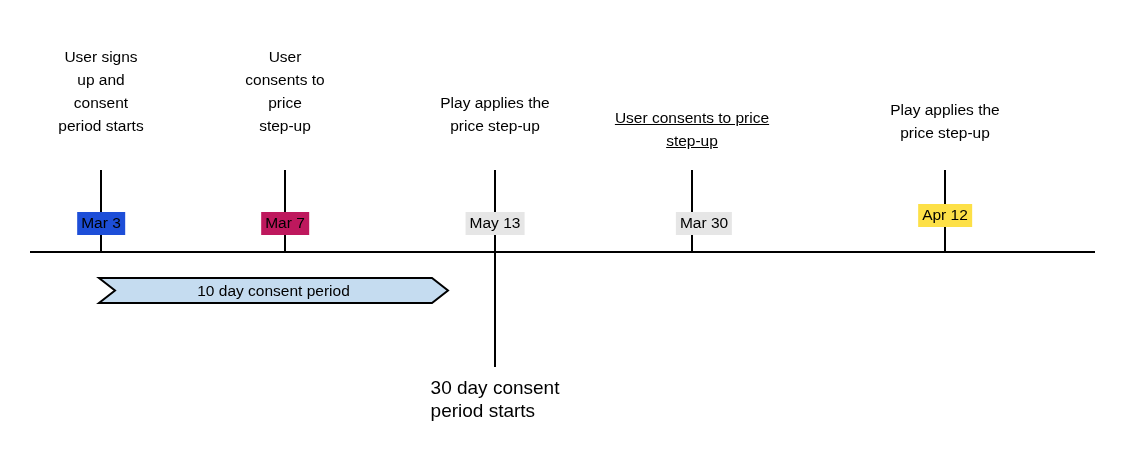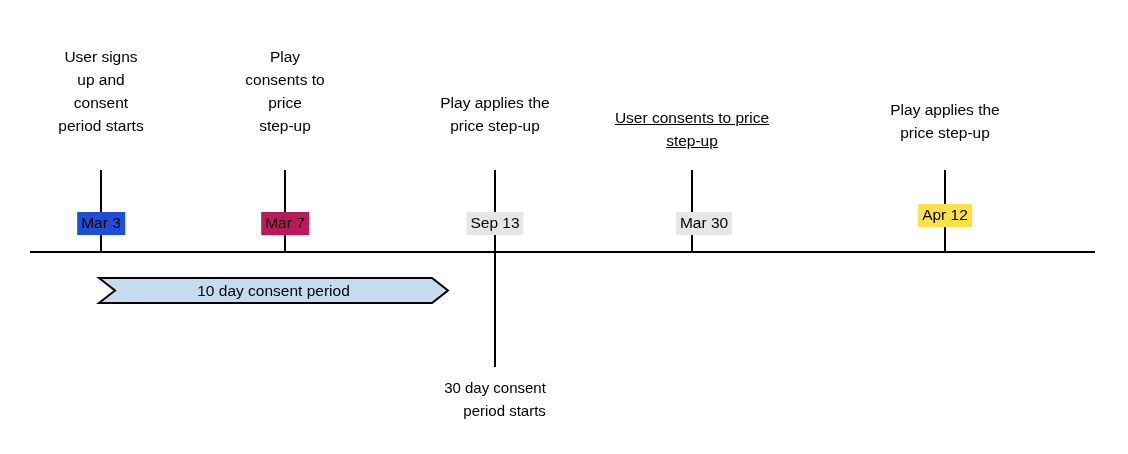--- a/index.html
+++ b/index.html
@@ -74,22 +74,22 @@
     justify-content: center;
     font-size: 15.5px;
     color: #000000;
     pointer-events: none;
   }
 
   
   .bottom-note {
     position: absolute;
     transform: translateX(-50%);
-    text-align: right;
-    font-size: 15px;
+    text-align: left;
+    font-size: 19px;
     line-height: 23px;
     white-space: pre-line;
     color: #000000;
   }
 </style>
 </head>
 <body>
 
 <div id="diagram" style="background: rgb(255, 255, 255);">
 
@@ -98,34 +98,34 @@
   <div class="tick" id="tick-0" style="left: 100px; top: 170px; height: 83px; background: rgb(0, 0, 0);"></div>
   <div class="tick" id="tick-1" style="left: 284px; top: 170px; height: 83px; background: rgb(0, 0, 0);"></div>
   <div class="tick" id="tick-2" style="left: 494px; top: 170px; height: 83px; background: rgb(0, 0, 0);"></div>
   <div class="tick" id="tick-3" style="left: 691px; top: 170px; height: 83px; background: rgb(0, 0, 0);"></div>
   <div class="tick" id="tick-4" style="left: 944px; top: 170px; height: 83px; background: rgb(0, 0, 0);"></div>
 
   <div class="event-label" id="label-0" style="left: 101px; top: 45px; color: rgb(0, 0, 0);">User signs
 up and
 consent
 period starts</div>
-  <div class="event-label" id="label-1" style="left: 285px; top: 45px; color: rgb(0, 0, 0);">Play
+  <div class="event-label" id="label-1" style="left: 285px; top: 45px; color: rgb(0, 0, 0);">User
 consents to
 price
 step-up</div>
   <div class="event-label" id="label-2" style="left: 495px; top: 91px; color: rgb(0, 0, 0);">Play applies the
 price step-up</div>
   <div class="event-label" id="label-3" style="left: 692px; top: 106px; color: rgb(0, 0, 0); text-decoration: underline;">User consents to price
 step-up</div>
   <div class="event-label" id="label-4" style="left: 945px; top: 98px; color: rgb(0, 0, 0);">Play applies the
 price step-up</div>
 
   <div class="date-chip" id="chip-0" style="left: 101px; top: 212px; background: #1d4ed8; color: rgb(0, 0, 0);">Mar 3</div>
   <div class="date-chip" id="chip-1" style="left: 285px; top: 212px; background: #be185d; color: rgb(0, 0, 0);">Mar 7</div>
-  <div class="date-chip" id="chip-2" style="left: 495px; top: 212px; background: rgb(230, 230, 230); color: rgb(0, 0, 0);">Sep 13</div>
+  <div class="date-chip" id="chip-2" style="left: 495px; top: 212px; background: rgb(230, 230, 230); color: rgb(0, 0, 0);">May 13</div>
   <div class="date-chip" id="chip-3" style="left: 692px; top: 212px; background: rgb(230, 230, 230); color: rgb(0, 0, 0); margin-left: 12px;">Mar 30</div>
   <div class="date-chip" id="chip-4" style="left: 945px; top: 204px; background: #fde047; color: rgb(0, 0, 0);">Apr 12</div>
 
   <div class="banner" id="banner-0" style="left: 99px; top: 278px; width: 349px;">
     <svg viewBox="0 0 100 40" preserveAspectRatio="none">
       <polygon class="chevron-poly" points="0,0 95.41547277936962,0 100,20 95.41547277936962,40 0,40 4.584527220630372,20" vector-effect="non-scaling-stroke" fill="#c5dcf0" stroke="#000000" stroke-width="2" stroke-linejoin="miter"></polygon>
     </svg>
     <div class="banner-text">10 day consent period</div>
   </div>
 

